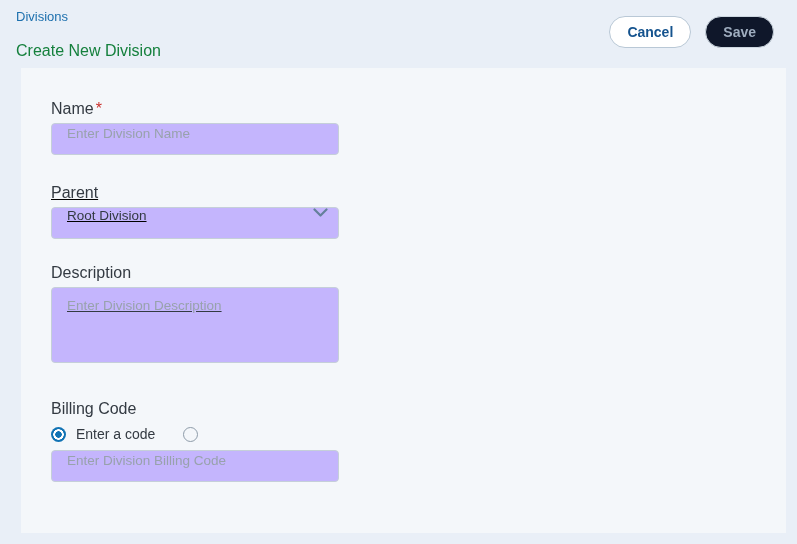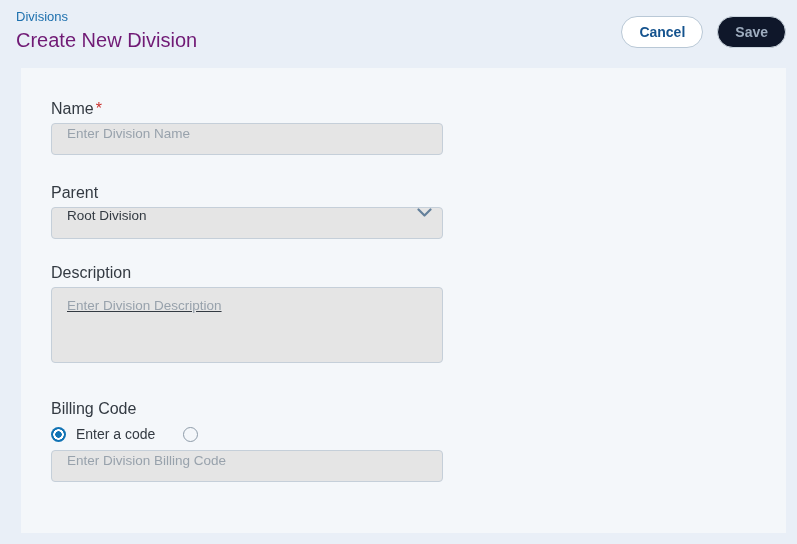--- a/index.html
+++ b/index.html
@@ -6,41 +6,41 @@
   html, body {
     width: 797px; height: 544px;
     background: #e9eff7;
     font-family: "Liberation Sans", "DejaVu Sans", sans-serif;
     overflow: hidden;
     position: relative;
   }
   
   .header {
     position: absolute;
-    left: 0; top: 0; right: 0;
+    left: 0; top: 0; right: 12px;
     height: 68px;
   }
   .header-left {
     position: absolute;
     left: 16px; top: 8px;
   }
   .breadcrumb {
     display: block;
     font-size: 13px;
     color: #1d70ae;
     text-decoration: none;
     cursor: pointer;
     line-height: 17px;
   }
   .page-title {
-    font-size: 20px;
+    font-size: 16px;
     font-weight: 400;
-    color: #701a75;
+    color: #15803d;
     line-height: 27px;
-    margin-top: 2px;
+    margin-top: 12px;
   }
   .header-actions {
     position: absolute;
     top: 16px; right: 11px;
     display: flex;
     gap: 14px;
   }
   .btn {
     height: 32px;
     padding: 0 17px;
@@ -71,41 +71,41 @@
   }
   .field-label {
     display: block;
     font-size: 16px;
     color: #333a42;
     line-height: 15px;
     margin-top: 9px;
   }
   .req-marker { color: #c9302c; margin-left: 2px; }
   .control {
-    width: 392px;
+    width: 288px;
     height: 32px;
     margin-top: 7px;
-    background: #e5e5e5;
+    background: #c4b5fd;
     border: 1px solid #c5cfd9;
     border-radius: 4px;
     font-family: inherit;
     font-size: 13.5px;
     color: #333a42;
     padding: 0 10px 11px 15px;
     outline: none;
   }
   .control::placeholder { color: #98a2ac; opacity: 1; }
   textarea.control {
     height: 76px;
     padding-top: 9px;
     resize: none;
     line-height: 17px;
     text-decoration: underline;
   }
-  .group-parent   { margin-top: 30px; }
+  .group-parent   { margin-top: 30px; text-decoration: underline; }
   .group-desc     { margin-top: 26px; }
   .group-billing  { margin-top: 34px; }
   
   .select-box {
     display: flex;
     justify-content: space-between;
     cursor: pointer;
   }
   .select-box .select-value { color: #333a42; }
   .chevron-icon { flex: 0 0 auto; display: block; }

